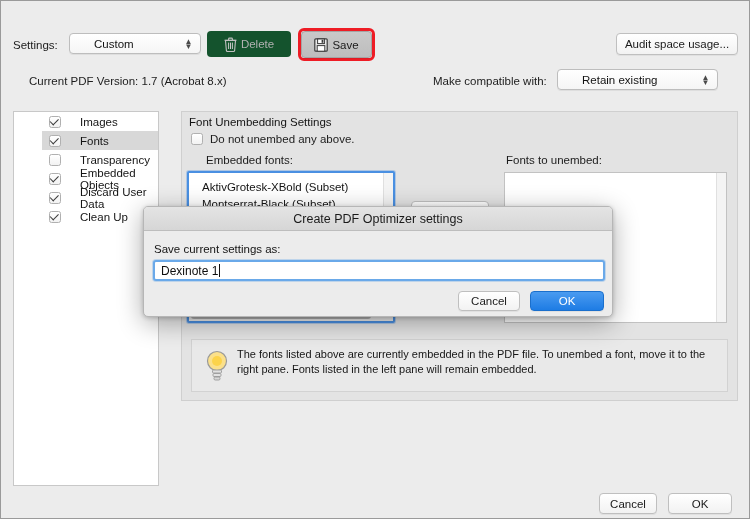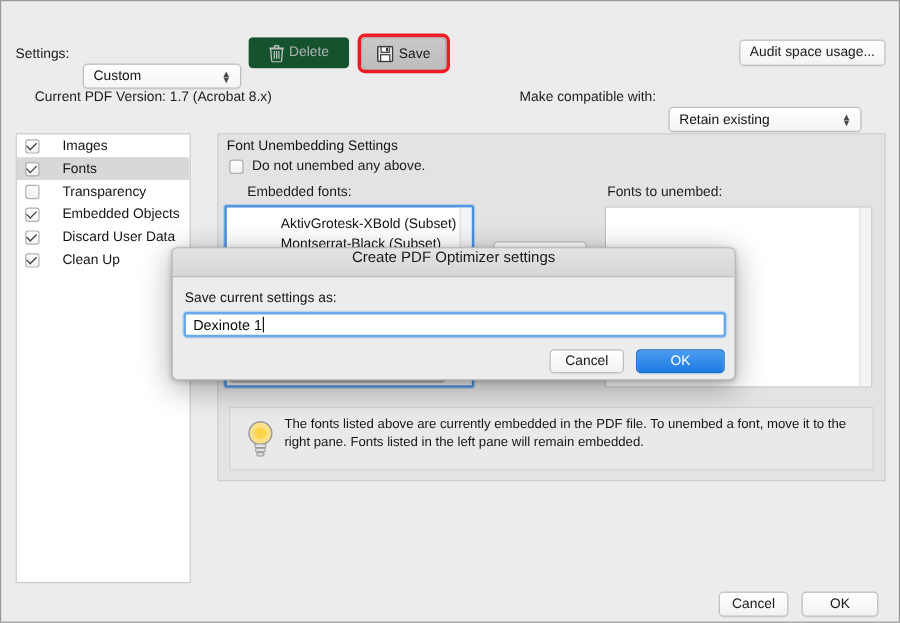--- a/index.html
+++ b/index.html
@@ -34,23 +34,22 @@
   
   .label { font-size: 11.5px; color: #1c1c1c; }
 
   .popup {
     position: absolute;
     background: linear-gradient(#ffffff, #f5f5f5);
     border: 1px solid #bdbdbd;
     border-radius: 4px;
     font-size: 11.5px; color: #121212;
     display: flex; align-items: center;
-    padding-left: 8px;
+    padding-left: 24px;
     box-shadow: 0 1px 0 rgba(0,0,0,.06);
-    margin-top: 20px;
   }
   .popup .chev {
     position: absolute; right: 7px; top: 50%;
     transform: translateY(-50%);
     width: 9px; height: 14px;
     display: flex; flex-direction: column;
     align-items: center; justify-content: center;
     color: #4a4a4a; line-height: 5px; font-size: 8px;
   }
   .popup .chev i { font-style: normal; display: block; }
@@ -99,20 +98,21 @@
     border-bottom: 1.6px solid #3b3b3b;
     transform: rotate(-45deg) translate(0px, -1px);
   }
 
   
   .panel-list {
     position: absolute;
     background: #fff;
     border: 1px solid #c8c8c8;
     overflow: hidden;
+    padding-left: 28px;
   }
   .settings-row {
     height: 19px;
     display: flex; align-items: center;
     gap: 8px; padding-left: 7px;
     font-size: 11.5px; color: #141414;
   }
   .settings-row.selected { background: #d8d8d8; }
   .settings-row .rowlabel { margin-left: 11px; }
 
@@ -177,21 +177,21 @@
     border: 1px solid #b6b6b6;
     border-radius: 5px;
     box-shadow: 0 6px 26px rgba(0,0,0,.33), 0 1px 4px rgba(0,0,0,.2);
     overflow: hidden;
   }
   .modal-title {
     position: absolute; left: 0; top: 0;
     width: 100%; height: 24px;
     background: linear-gradient(#e4e4e4, #d6d6d6);
     border-bottom: 1px solid #bdbdbd;
-    display: flex; align-items: flex-start; justify-content: center;
+    display: flex; align-items: center; justify-content: center;
     font-size: 12.5px; color: #1a1a1a;
   }
   .modal-prompt {
     position: absolute; font-size: 11.5px; color: #141414;
   }
   .textfield {
     position: absolute;
     background: #fff;
     border: 2px solid #6aa9e9;
     border-radius: 3px;
@@ -298,21 +298,21 @@
   <span class="group-title" style="left:188px;top:115px;">Font Unembedding Settings</span>
 
   <div style="position:absolute;left:190px;top:132px;display:flex;align-items:center;gap:7px;">
     <span class="cb" id="cb-donot"></span>
     <span class="label">Do not unembed any above.</span>
   </div>
 
   <span class="label" style="position:absolute;left:188px;top:153px;margin-left:17px;">Embedded fonts:</span>
 
   <div class="listbox focused" style="left:186px;top:170px;width:208px;height:152px;">
-    <div id="embedded-list" style="padding-top:6px;padding-left:32px;">
+    <div id="embedded-list" style="padding-top:6px;">
         <div class="list-item">AktivGrotesk-XBold (Subset)</div>
         <div class="list-item">Montserrat-Black (Subset)</div>
       </div>
     <div class="vscroll-track" style="right:0;top:0;width:10px;height:138px;"></div>
     <div class="hscroll" style="left:0;bottom:0;width:100%;height:11px;">
       <div class="thumb" style="width:180px;"></div>
     </div>
   </div>
 
   <div class="btn" style="left:410px;top:200px;width:78px;height:22px;"></div>

